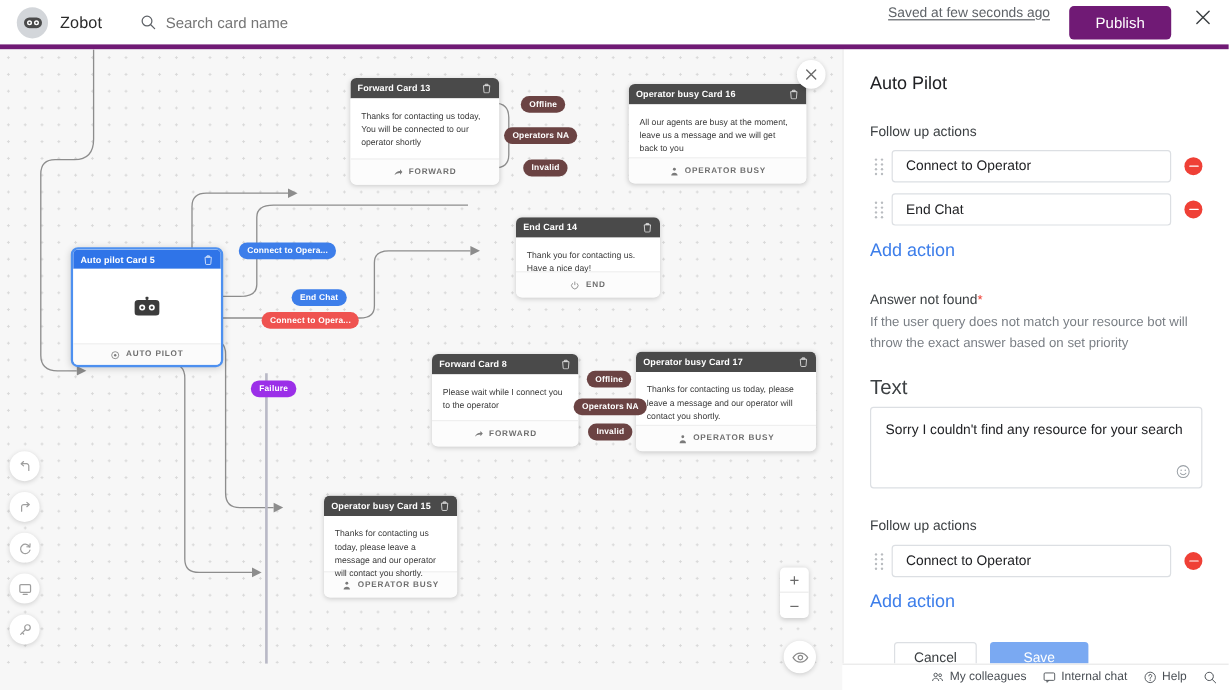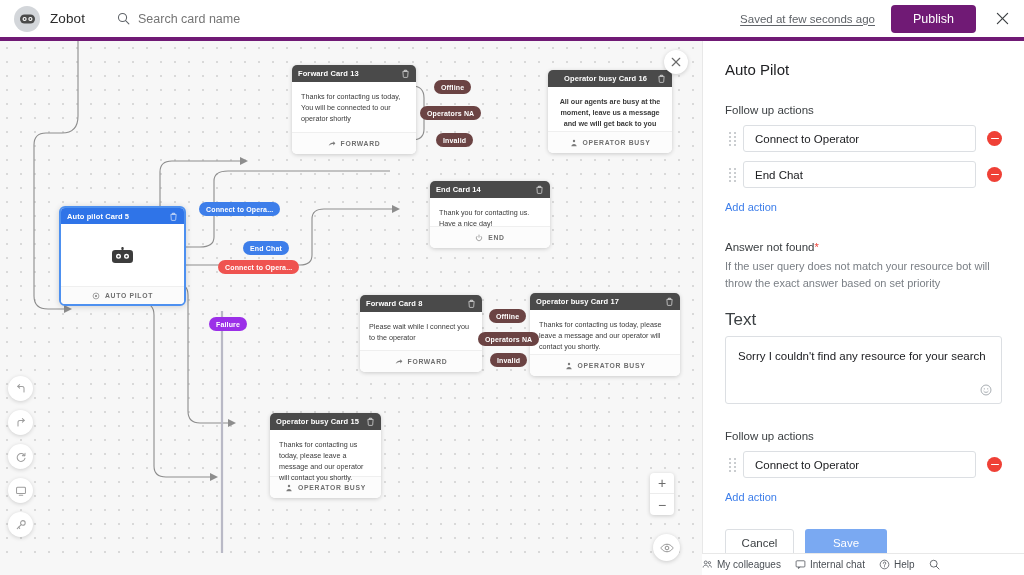--- a/index.html
+++ b/index.html
@@ -21,21 +21,21 @@
   .logo-circle {
     width: 26px; height: 26px; border-radius: 50%;
     background: #d3d6da; display: flex; align-items: center; justify-content: center;
   }
   .brand { margin-left: 10px; font-size: 13.5px; color: #2b2b2b; font-weight: 500; letter-spacing:.1px; }
   .search-box { margin-left: 32px; display: flex; align-items: center; gap: 8px; }
   .search-input {
     border: none; outline: none; font-size: 12.5px; color: #9aa0a6;
     font-family: "Liberation Sans", sans-serif; width: 220px; background: transparent;
   }
-  .header-right { margin-left: auto; display: flex; align-items: center; gap: 0; padding-right: 12px; }
+  .header-right { margin-left: auto; display: flex; align-items: flex-start; gap: 0; padding-right: 12px; }
   .saved-text {
     font-size: 11.5px; color: #5f6368; text-decoration: underline;
     text-decoration-style: solid; text-underline-offset: 2px; margin-right: 16px; cursor: pointer;
   }
   .publish-btn {
     background: #701a75; color: #fff; border: none; border-radius: 4px;
     font-size: 12.5px; font-family: "Liberation Sans", sans-serif;
     padding: 0 22px; height: 28px; cursor: pointer; font-weight: 500;
   }
   .close-x {
@@ -154,52 +154,52 @@
     display: flex; align-items: center; padding: 0 11px; font-size: 11.5px;
     color: #202124; background: #fff; margin-left: 4px; cursor: text;
   }
   .remove-btn {
     width: 15px; height: 15px; border-radius: 50%; background: #ef4036;
     margin-left: 11px; display: flex; align-items: center; justify-content: center;
     cursor: pointer; flex: 0 0 15px;
   }
   .remove-btn span { display: block; width: 8px; height: 1.6px; background: #fff; border-radius: 1px; }
   .add-action {
-    font-size: 11px; color: #3d7eea; cursor: pointer; margin-top: 3px; display: inline-block;
+    font-size: 15px; color: #3d7eea; cursor: pointer; margin-top: 3px; display: inline-block;
   }
   .req-label { font-size: 11.5px; color: #3c4043; margin-top: 26px; }
   .req-star { color: #ef4036; font-size: 11px; }
   .helper-text { font-size: 11px; color: #7a7f85; line-height: 1.55; margin-top: 5px; }
   .text-label { font-size: 17px; color: #3c4043; margin-top: 18px; margin-bottom: 6px; }
   .textarea-box {
     border: 1px solid #dcdfe3; border-radius: 3px; height: 68px;
     padding: 11px 12px; font-size: 11.5px; color: #202124; position: relative;
     line-height: 1.4; cursor: text;
   }
   .smiley {
     position: absolute; right: 9px; bottom: 7px; width: 12px; height: 12px;
     color: #9aa0a6; cursor: pointer;
   }
-  .btn-row { display: flex; gap: 11px; margin-top: 24px; }
+  .btn-row { display: flex; gap: 11px; margin-top: 24px; margin-left: 20px; }
   .btn-cancel {
     width: 69px; height: 27px; border: 1px solid #dcdfe3; border-radius: 3px;
     background: #fff; color: #3c4043; font-size: 11.5px; cursor: pointer;
     font-family: "Liberation Sans", sans-serif;
   }
   .btn-save {
     width: 82px; height: 27px; border: none; border-radius: 3px;
     background: #7aa9f2; color: #fff; font-size: 11.5px; cursor: pointer;
     font-family: "Liberation Sans", sans-serif;
   }
 
   
   .footer {
     position: absolute; left: 702px; bottom: 0; width: 322px; height: 22px;
     border-top: 1px solid #e8e8e8; background: #fff;
-    display: flex; align-items: center; 
+    display: flex; align-items: center; justify-content: flex-end;
     gap: 14px; padding-right: 10px; z-index: 30;
   }
   .footer-item {
     display: flex; align-items: center; gap: 4px;
     font-size: 10px; color: #4a4f55; cursor: pointer; white-space: nowrap;
   }
   .footer-item svg { width: 11px; height: 11px; }
   .footer-left-fill {
     position: absolute; left: 0; bottom: 0; width: 702px; height: 22px;
     background: #f7f7f7;
@@ -313,28 +313,28 @@
       </div>
       <div class="card-body" style="height:50px;">Thanks for contacting us today, You will be connected to our operator shortly</div>
       <div class="card-foot">
         <svg viewBox="0 0 12 12">
           <path d="M1 9c1.5-4 4-5.2 7-5.2V1.7L11 5 8 8.3V6.1C5.3 6.1 3 7 1 9z" fill="#7a7a7a"></path>
         </svg>
         <span>FORWARD</span>
       </div>
     </div>
 
-    <div class="card" style="left:548px; top:29px; width:124px;text-align:center;">
+    <div class="card" style="left:524px; top:29px; width:148px;">
       <div class="card-head">
         <span class="title">Operator busy Card 16</span>
         <svg class="trash" viewBox="0 0 12 12">
           <path d="M2.5 3.2h7l-.6 7.2a.9.9 0 0 1-.9.8H4a.9.9 0 0 1-.9-.8zM4.6 1.6h2.8l.5 1.1H4.1z" fill="none" stroke="#fff" stroke-width="0.9"></path>
         </svg>
       </div>
-      <div class="card-body" style="height:44px;font-weight:bold;">All our agents are busy at the moment, leave us a message and we will get back to you</div>
+      <div class="card-body" style="height:44px;">All our agents are busy at the moment, leave us a message and we will get back to you</div>
       <div class="card-foot">
         <svg viewBox="0 0 12 12">
           <circle cx="6" cy="3" r="1.8" fill="#7a7a7a"></circle>
           <path d="M2 11c0-2.2 1.8-3.6 4-3.6s4 1.4 4 3.6z" fill="#7a7a7a"></path>
         </svg>
         <span>OPERATOR BUSY</span>
       </div>
     </div>
 
     <div class="card" style="left:430px; top:140px; width:120px;">

